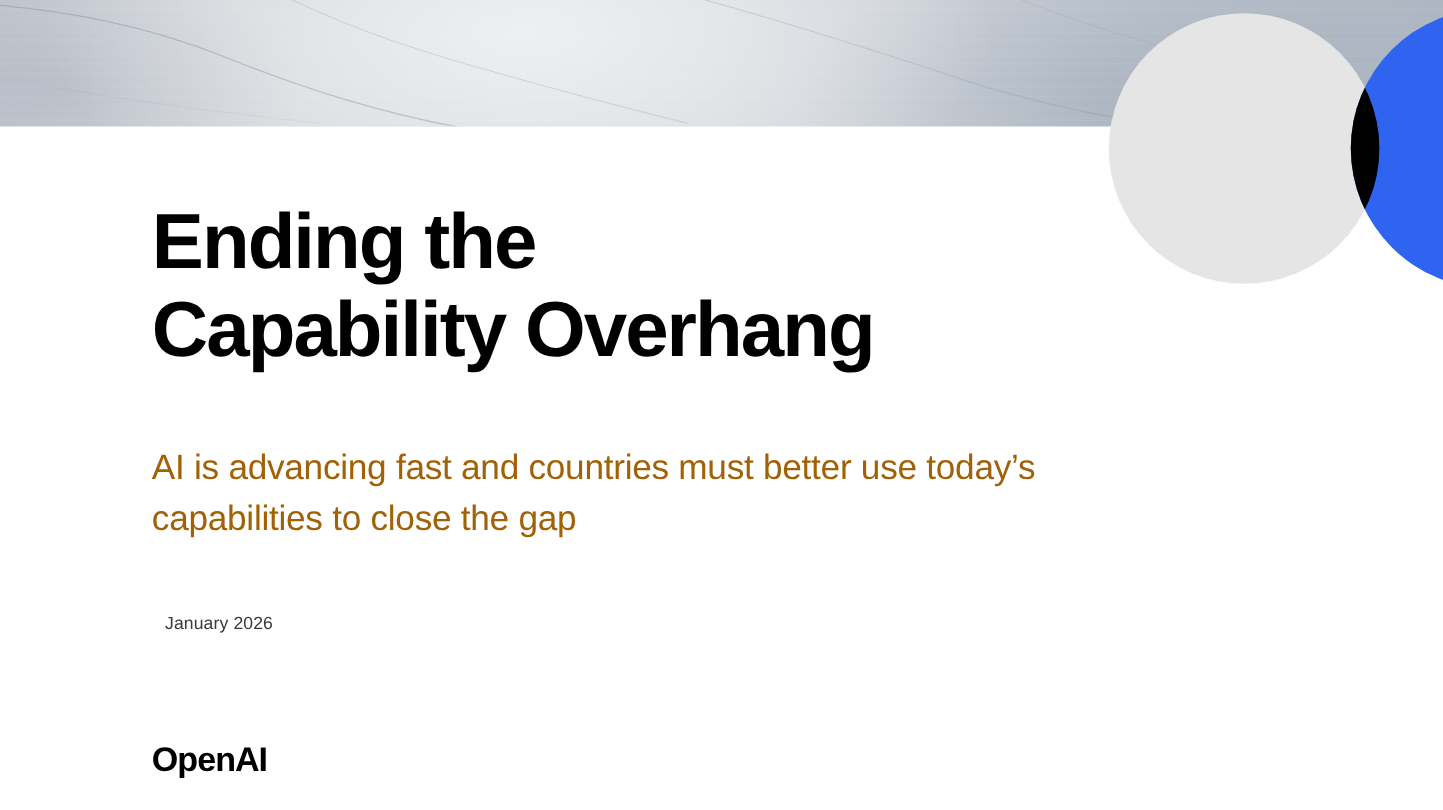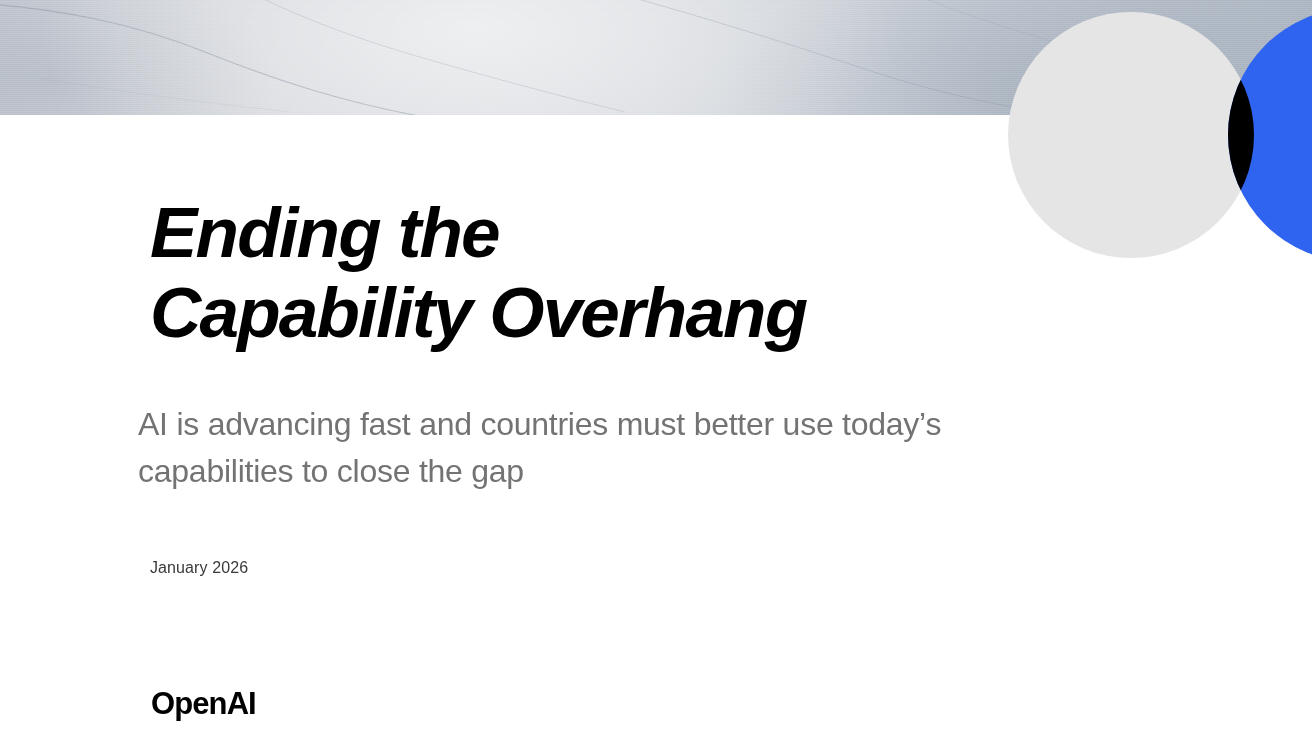--- a/index.html
+++ b/index.html
@@ -86,61 +86,60 @@
     position: absolute;
     left: 138px;
     top: 0;
     width: 1000px;
   }
 
   .title {
     position: absolute;
     top: 181px;
     left: 0;
-    margin: 12px;
+    margin: 0;
     font-size: 71px;
     line-height: 80px;
     font-weight: 800;
     letter-spacing: -1.8px;
     color: #000000;
     white-space: pre-line;
-    font-style: italic;
   }
 
   .subtitle {
     position: absolute;
     top: 401px;
     left: 0;
     margin: 0;
     width: 960px;
     font-size: 32px;
     line-height: 47px;
     font-weight: 400;
     letter-spacing: -0.25px;
-    color: #737373;
+    color: #a16207;
     white-space: pre-line;
   }
 
   .date {
     position: absolute;
     top: 545px;
     left: 0;
     margin: 12px;
     font-size: 16px;
     line-height: 22px;
     font-weight: 400;
     letter-spacing: 0.1px;
     color: #3a3a3a;
   }
 
   .wordmark {
     position: absolute;
     top: 673px;
     left: 0;
-    margin: 13px;
+    margin: 0;
     font-size: 31px;
     line-height: 36px;
     font-weight: 700;
     letter-spacing: -0.9px;
     color: #000000;
   }
 </style>
 </head>
 <body>
 

